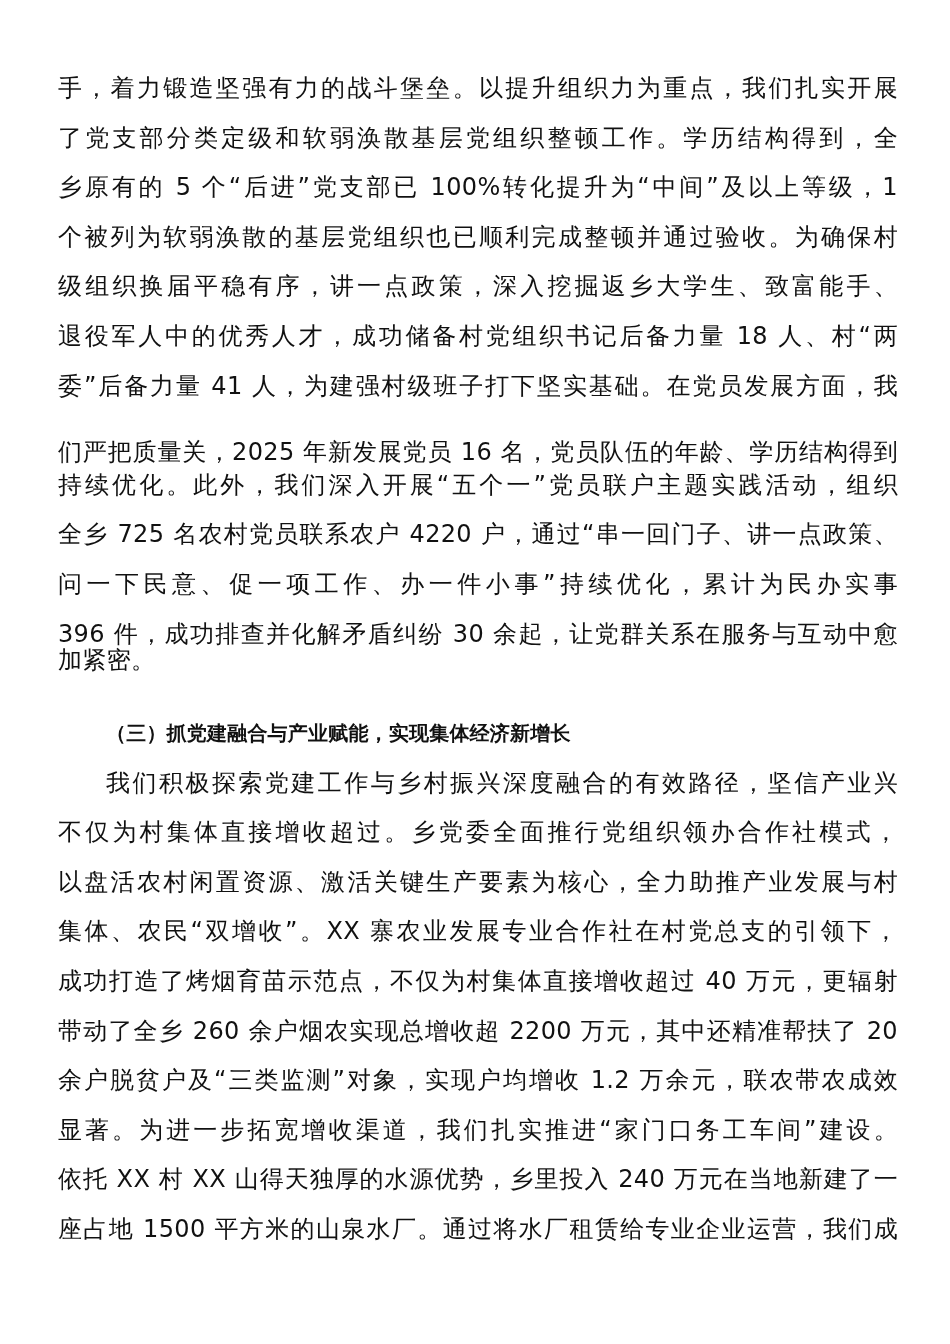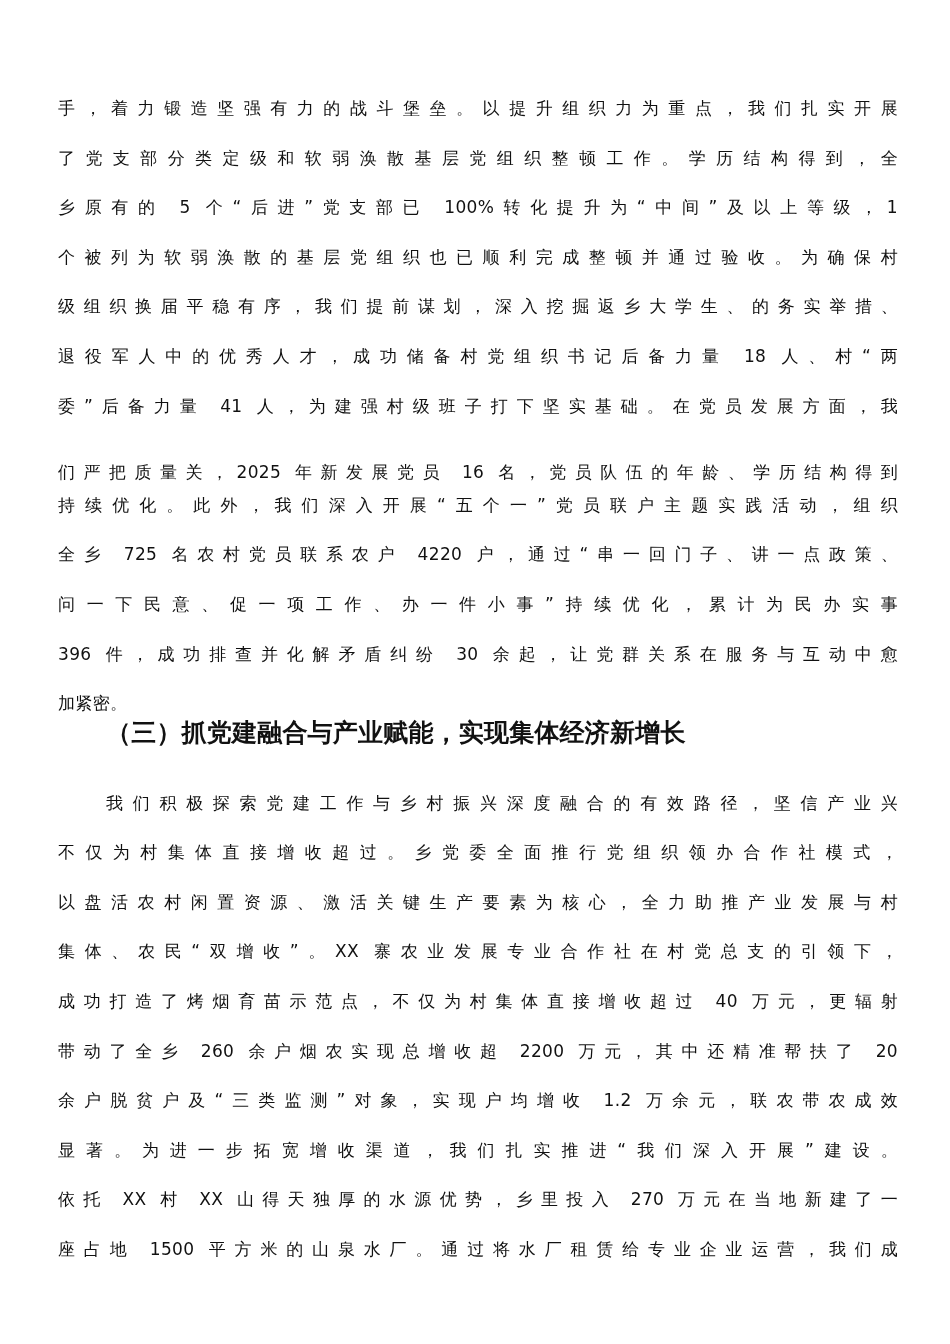--- a/index.html
+++ b/index.html
@@ -21,75 +21,74 @@
       top: 0;
       width: 950px;
       height: 1344px;
       background: #ffffff;
     }
     .line {
       position: absolute;
       left: 58px;
       width: 840px;
       height: 40px;
-      font-size: 17px;
+      font-size: 24px;
       line-height: 40px;
       white-space: nowrap;
       letter-spacing: 0.35px;
-      margin-top: 20px;
     }
     .line.justify {
       text-align: justify;
       text-align-last: justify;
     }
     .line.indent {
       left: 106px;
       width: 792px;
     }
     .heading {
       position: absolute;
       left: 106px;
       width: 790px;
       height: 40px;
-      font-size: 25px;
+      font-size: 20px;
       line-height: 40px;
       font-weight: bold;
       white-space: nowrap;
       letter-spacing: 0.2px;
     }
   </style>
 </head>
 <body>
 
 <div class="page">
 
   <div>
     <div class="line justify" style="top:68px">手，着力锻造坚强有力的战斗堡垒。以提升组织力为重点，我们扎实开展</div>
     <div class="line justify" style="top:118px">了党支部分类定级和软弱涣散基层党组织整顿工作。学历结构得到，全</div>
     <div class="line justify" style="top:167px">乡原有的 5 个“后进”党支部已 100%转化提升为“中间”及以上等级，1</div>
     <div class="line justify" style="top:217px">个被列为软弱涣散的基层党组织也已顺利完成整顿并通过验收。为确保村</div>
-    <div class="line justify" style="top:266px">级组织换届平稳有序，我们提前谋划，深入挖掘返乡大学生、的务实举措、</div>
+    <div class="line justify" style="top:266px">级组织换届平稳有序，讲一点政策，深入挖掘返乡大学生、致富能手、</div>
     <div class="line justify" style="top:316px">退役军人中的优秀人才，成功储备村党组织书记后备力量 18 人、村“两</div>
     <div class="line justify" style="top:366px">委”后备力量 41 人，为建强村级班子打下坚实基础。在党员发展方面，我</div>
     <div class="line justify" style="top:432px">们严把质量关，2025 年新发展党员 16 名，党员队伍的年龄、学历结构得到</div>
     <div class="line justify" style="top:465px">持续优化。此外，我们深入开展“五个一”党员联户主题实践活动，组织</div>
     <div class="line justify" style="top:514px">全乡 725 名农村党员联系农户 4220 户，通过“串一回门子、讲一点政策、</div>
     <div class="line justify" style="top:564px">问一下民意、促一项工作、办一件小事”持续优化，累计为民办实事</div>
     <div class="line justify" style="top:614px">396 件，成功排查并化解矛盾纠纷 30 余起，让党群关系在服务与互动中愈</div>
-    <div class="line" style="top:663px">加紧密。</div>
+    <div class="line" style="top:640px">加紧密。</div>
   </div>
 
   <div class="heading" style="top:713px">（三）抓党建融合与产业赋能，实现集体经济新增长</div>
 
   <div>
     <div class="line justify indent" style="top:763px">我们积极探索党建工作与乡村振兴深度融合的有效路径，坚信产业兴</div>
     <div class="line justify" style="top:812px">不仅为村集体直接增收超过。乡党委全面推行党组织领办合作社模式，</div>
     <div class="line justify" style="top:862px">以盘活农村闲置资源、激活关键生产要素为核心，全力助推产业发展与村</div>
     <div class="line justify" style="top:911px">集体、农民“双增收”。XX 寨农业发展专业合作社在村党总支的引领下，</div>
     <div class="line justify" style="top:961px">成功打造了烤烟育苗示范点，不仅为村集体直接增收超过 40 万元，更辐射</div>
     <div class="line justify" style="top:1011px">带动了全乡 260 余户烟农实现总增收超 2200 万元，其中还精准帮扶了 20</div>
     <div class="line justify" style="top:1060px">余户脱贫户及“三类监测”对象，实现户均增收 1.2 万余元，联农带农成效</div>
-    <div class="line justify" style="top:1110px">显著。为进一步拓宽增收渠道，我们扎实推进“我们深入开展”建设。</div>
-    <div class="line justify" style="top:1159px">依托 XX 村 XX 山得天独厚的水源优势，乡里投入 270 万元在当地新建了一</div>
+    <div class="line justify" style="top:1110px">显著。为进一步拓宽增收渠道，我们扎实推进“家门口务工车间”建设。</div>
+    <div class="line justify" style="top:1159px">依托 XX 村 XX 山得天独厚的水源优势，乡里投入 240 万元在当地新建了一</div>
     <div class="line justify" style="top:1209px">座占地 1500 平方米的山泉水厂。通过将水厂租赁给专业企业运营，我们成</div>
   </div>
 
 </div>
 
 </body></html>

